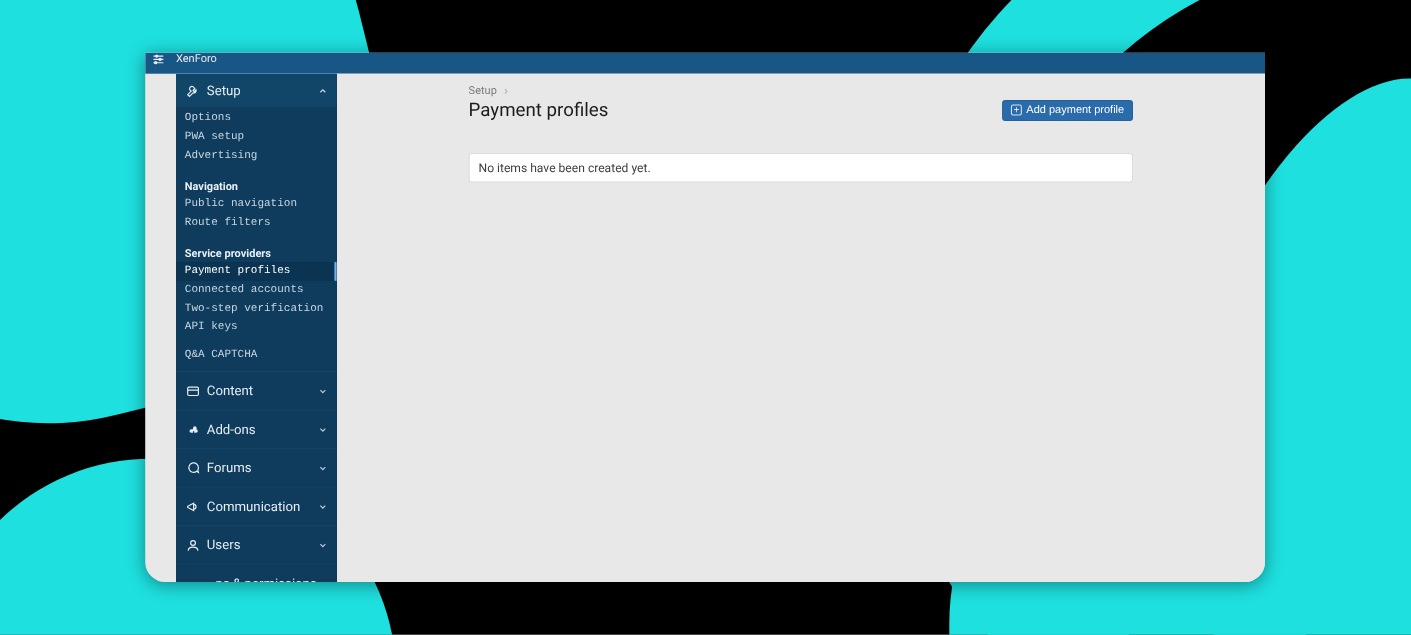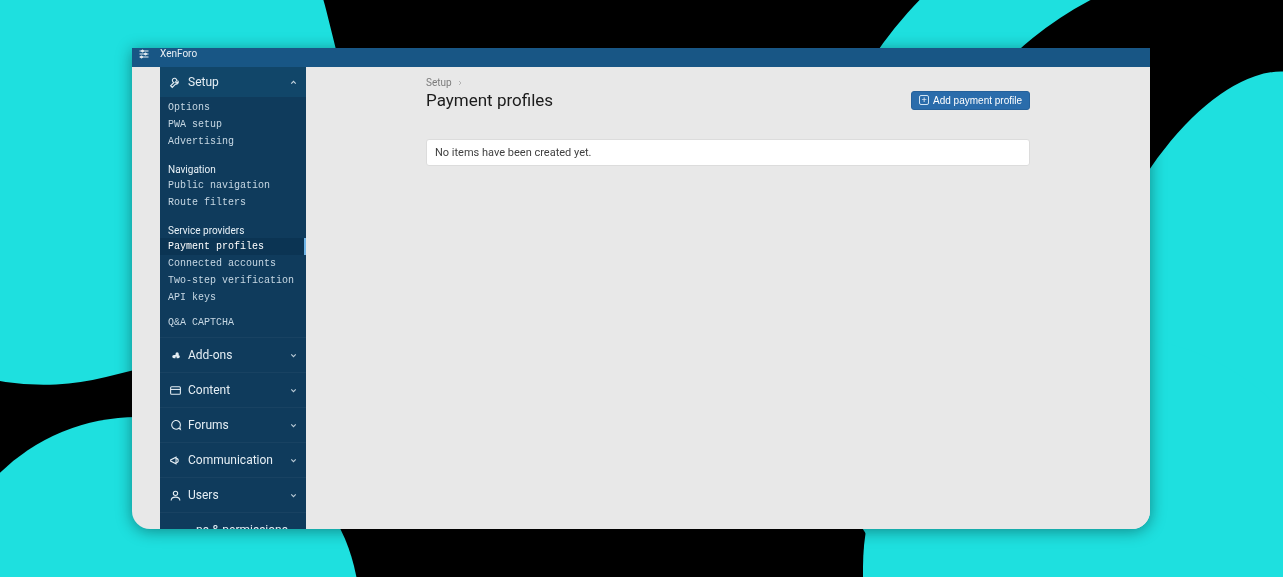--- a/index.html
+++ b/index.html
@@ -96,21 +96,21 @@
     color: #fff;
   }
   .sub-item.active::after {
     content: "";
     position: absolute;
     right: 0; top: 0; bottom: 0; width: 2px;
     background: #6fb4e6;
   }
   .sub-group-title {
     padding: 6px 8px 2px 8px;
-    font-weight: 400;
+    font-weight: 700;
     font-size: 10px;
     color: #e8f1f7;
   }
   .sub-gap { height: 8px; }
 
   .main {
     flex: 1;
     background: #e8e8e8;
     overflow-y: auto;
     padding: 10px 0 0 0;
@@ -234,40 +234,40 @@
         <div class="sub-item">Connected accounts</div>
         <div class="sub-item">Two-step verification</div>
         <div class="sub-item">API keys</div>
 
         <div class="sub-gap"></div>
         <div class="sub-item">Q&amp;A CAPTCHA</div>
       </div>
 
       <div class="collapsed-section">
         <span class="sec-icon">
+          <svg width="13" height="13" viewBox="0 0 24 24" fill="none" stroke="#e5eef4" stroke-width="2">
+              <rect x="3" y="5" width="18" height="14" rx="2"></rect>
+              <line x1="3" y1="10" x2="21" y2="10"></line>
+            </svg>
+        </span>
+        <span class="sec-label">Content</span>
+        <span class="chev">
+            <svg width="9" height="9" viewBox="0 0 24 24" fill="none" stroke="#e5eef4" stroke-width="3">
+              <polyline points="6 9 12 15 18 9"></polyline>
+            </svg>
+          </span>
+      </div>
+
+      <div class="collapsed-section">
+        <span class="sec-icon">
           <svg width="13" height="13" viewBox="0 0 24 24" fill="#e5eef4">
               <path d="M20 11h-2V9a3 3 0 0 0-6 0v2H9a3 3 0 1 0 0 6h3v-2a1 1 0 1 1 2 0v2h3a3 3 0 0 0 0-6z"></path>
             </svg>
         </span>
         <span class="sec-label">Add-ons</span>
-        <span class="chev">
-            <svg width="9" height="9" viewBox="0 0 24 24" fill="none" stroke="#e5eef4" stroke-width="3">
-              <polyline points="6 9 12 15 18 9"></polyline>
-            </svg>
-          </span>
-      </div>
-
-      <div class="collapsed-section">
-        <span class="sec-icon">
-          <svg width="13" height="13" viewBox="0 0 24 24" fill="none" stroke="#e5eef4" stroke-width="2">
-              <rect x="3" y="5" width="18" height="14" rx="2"></rect>
-              <line x1="3" y1="10" x2="21" y2="10"></line>
-            </svg>
-        </span>
-        <span class="sec-label">Content</span>
         <span class="chev">
             <svg width="9" height="9" viewBox="0 0 24 24" fill="none" stroke="#e5eef4" stroke-width="3">
               <polyline points="6 9 12 15 18 9"></polyline>
             </svg>
           </span>
       </div>
 
       <div class="collapsed-section">
         <span class="sec-icon">
           <svg width="13" height="13" viewBox="0 0 24 24" fill="none" stroke="#e5eef4" stroke-width="2">

